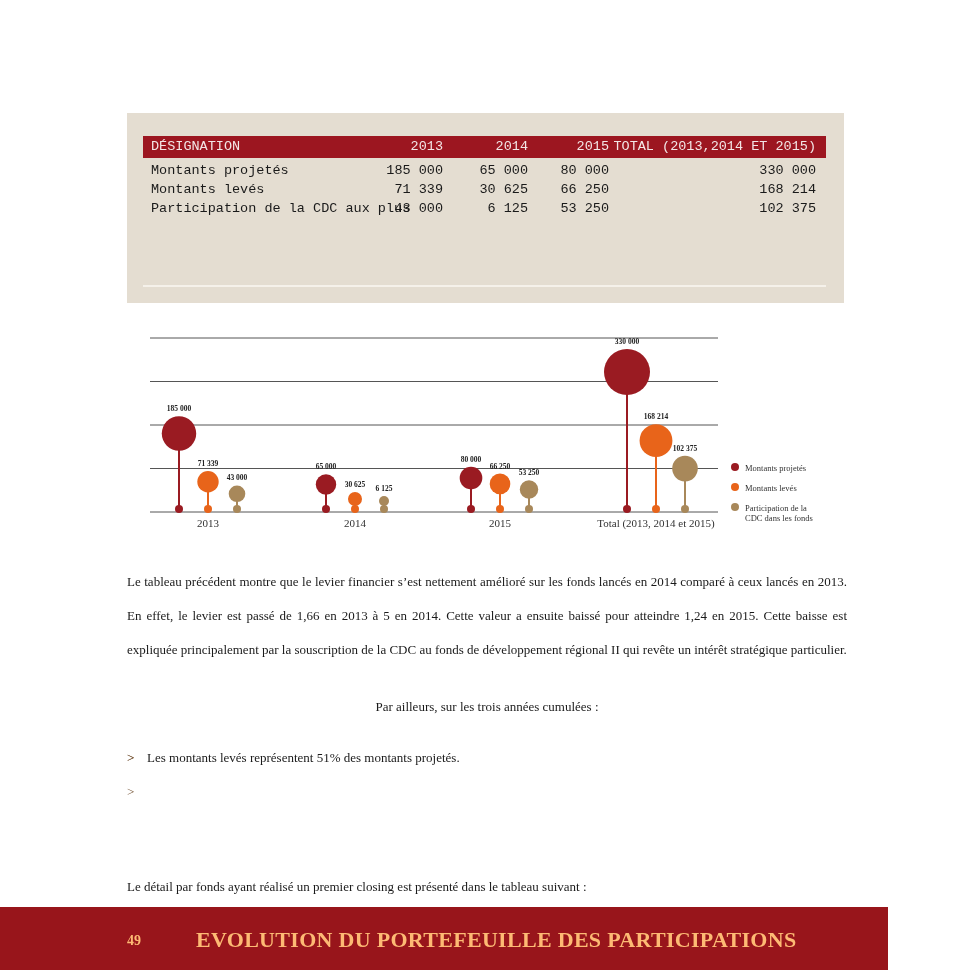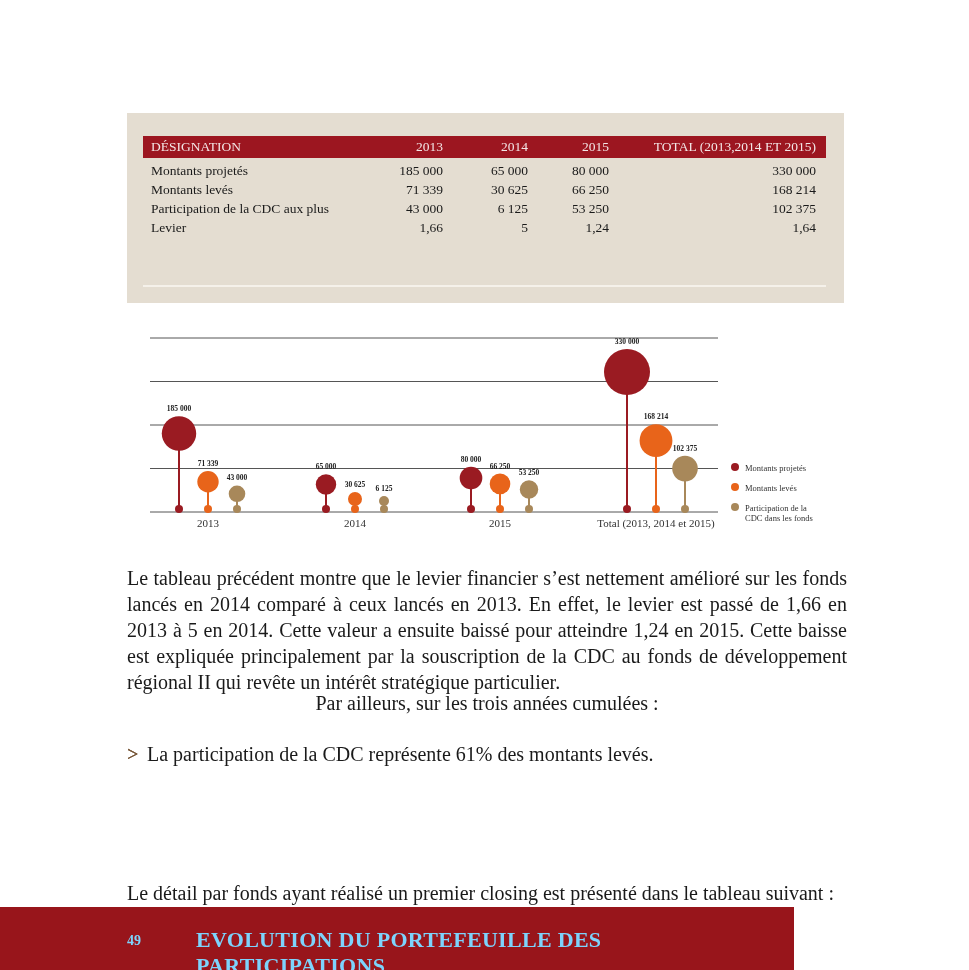--- a/index.html
+++ b/index.html
@@ -2,43 +2,43 @@
 <html><head>
 <meta charset="utf-8">
 <style>
   html, body { margin:0; padding:0; }
   body { width:969px; height:970px; background:#ffffff; position:relative; overflow:hidden;
          font-family:"Liberation Serif","DejaVu Serif",serif; color:#1a1a1a; }
   .tbl-wrap { position:absolute; left:127px; top:113px; width:717px; height:190px; background:#e4ddd1; }
   .unit { position:absolute; right:20px; top:4px; font-style:italic; font-size:13px;margin-top:28px; }
   .thead { position:absolute; left:16px; top:23px; width:683px; height:22px; background:#9c1620; color:#f3e6e6;
            font-size:13.5px; }
-  .thead span, .trow span { position:absolute; top:3px; white-space:nowrap; }
+  .thead span, .trow span { position:absolute; top:3px; white-space:nowrap;font-family:Liberation Mono, monospace; }
   .c0 { left:8px; }
   .c1 { right:383px; text-align:right; }
   .c2 { right:298px; text-align:right; }
   .c3 { right:217px; text-align:right; }
   .c4 { right:10px; text-align:right; }
   .tbody { position:absolute; left:16px; top:48px; width:683px; }
   .trow { position:relative; height:19px; font-size:13.5px; }
   .trow span { top:2px; }
   .tfoot-line { position:absolute; left:16px; top:172px; width:683px; height:2px; background:#f5f1ea; }
 
   .chart { position:absolute; left:140px; top:325px; width:720px; height:215px; }
   .chart svg { position:absolute; left:0; top:0; }
 
-  .text-block { position:absolute; left:127px; width:720px; font-size:20px; line-height:26px; }
+  .text-block { position:absolute; left:127px; width:720px; font-size:13px; line-height:34px; }
   .p1 { top:565px; text-align:justify; text-align-last:left; }
   .p2 { top:690px;text-align:center; }
   .bullets { top:741px; }
   .bullet { position:relative; padding-left:20px; text-align:justify; }
   .bullet .mark { position:absolute; left:0; top:0; color:#7a5a3c; }
-  .p3 { top:870px;margin-top:10px; }
+  .p3 { top:870px; }
 
-  .footer { position:absolute; left:0; top:907px; width:794px; height:63px; background:#98151b; color:#7dd3fc; }
+  .footer { position:absolute; left:0; top:907px; width:888px; height:63px; background:#98151b; color:#fdba74; }
   .footer .pg { position:absolute; left:127px; top:26px; font-size:14px; font-weight:bold; }
   .footer .title { position:absolute; left:196px; top:20px; font-size:22px; font-weight:bold; letter-spacing:0.3px; }
 </style>
 </head>
 <body>
 
 <div class="tbl-wrap">
   <div class="unit">Unité : KDT</div>
   <div class="thead">
     <span class="c0">DÉSIGNATION</span>
@@ -61,27 +61,20 @@
       <span class="c2">30 625</span>
       <span class="c3">66 250</span>
       <span class="c4">168 214</span>
     </div>
     <div class="trow">
       <span class="c0">Participation de la CDC aux plus</span>
       <span class="c1">43 000</span>
       <span class="c2">6 125</span>
       <span class="c3">53 250</span>
       <span class="c4">102 375</span>
-    </div>
-    <div class="trow">
-      <span class="c0">Levier</span>
-      <span class="c1">1,66</span>
-      <span class="c2">5</span>
-      <span class="c3">1,24</span>
-      <span class="c4">1,64</span>
     </div>
   </div>
   <div class="tfoot-line"></div>
 </div>
 
 <div class="chart">
   <svg id="chart-svg" width="720" height="215">
       <line x1="10" x2="578" y1="13" y2="13" stroke="#555" stroke-width="1"></line>
       <line x1="10" x2="578" y1="56.5" y2="56.5" stroke="#555" stroke-width="1"></line>
       <line x1="10" x2="578" y1="100" y2="100" stroke="#555" stroke-width="1"></line>
@@ -150,24 +143,24 @@
 </div>
 
 <div class="text-block p1">Le tableau précédent montre que le levier financier s’est nettement amélioré sur les fonds lancés en 2014 comparé à ceux lancés en 2013. En effet, le levier est passé de 1,66 en 2013 à 5 en 2014. Cette valeur a ensuite baissé pour atteindre 1,24 en 2015. Cette baisse est expliquée principalement par la souscription de la CDC au fonds de développement régional II qui revête un intérêt stratégique particulier.</div>
 <div class="text-block p2">Par ailleurs, sur les trois années cumulées :</div>
 <div class="text-block bullets">
   <div class="bullet">
     <span class="mark">&gt;</span>
   </div>
   <div class="bullet">
     <span class="mark">&gt;</span>
+    <span>Les montants levés représentent 51% des montants projetés.</span>
   </div>
   <div class="bullet">
     <span class="mark">&gt;</span>
-    <span>La participation de la CDC représente 61% des montants levés.</span>
   </div>
 </div>
 <div class="text-block p3">Le détail par fonds ayant réalisé un premier closing est présenté dans le tableau suivant :</div>
 
 <div class="footer">
   <span class="pg">49</span>
   <span class="title">EVOLUTION DU PORTEFEUILLE DES PARTICIPATIONS</span>
 </div>
 
 </body></html>

